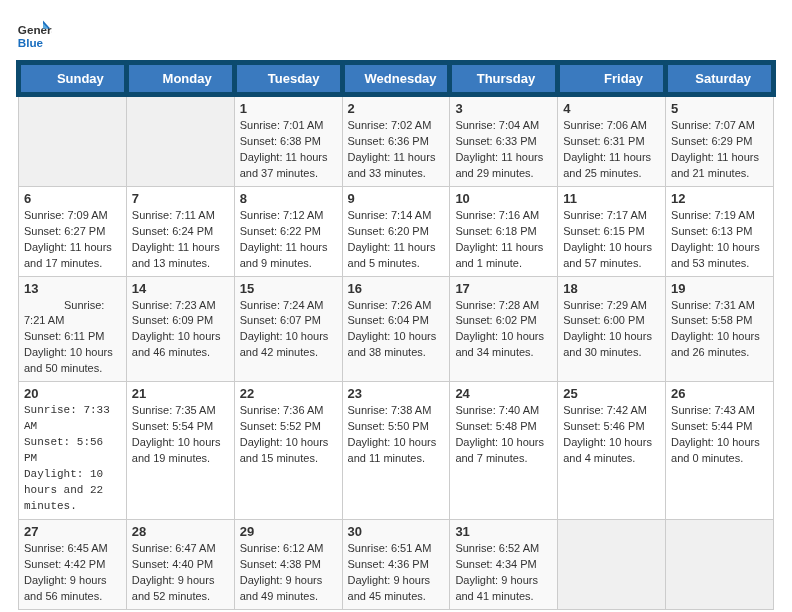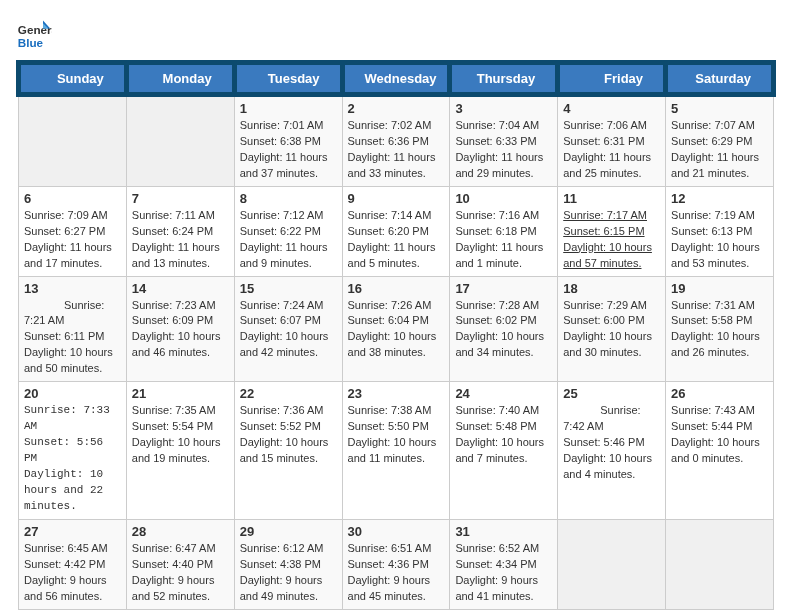--- a/index.html
+++ b/index.html
@@ -140,21 +140,21 @@
 Daylight: 11 hours and 13 minutes.</span></td>
         <td><span class="day-number">8</span><span class="cell-text" style="white-space: pre-line;">Sunrise: 7:12 AM
 Sunset: 6:22 PM
 Daylight: 11 hours and 9 minutes.</span></td>
         <td><span class="day-number">9</span><span class="cell-text" style="white-space: pre-line;">Sunrise: 7:14 AM
 Sunset: 6:20 PM
 Daylight: 11 hours and 5 minutes.</span></td>
         <td><span class="day-number">10</span><span class="cell-text" style="white-space: pre-line;">Sunrise: 7:16 AM
 Sunset: 6:18 PM
 Daylight: 11 hours and 1 minute.</span></td>
-        <td><span class="day-number">11</span><span class="cell-text" style="white-space: pre-line; text-decoration: underline;">Sunrise: 7:17 AM
+        <td><span class="day-number">11</span><span class="cell-text" style="white-space: pre-line;">Sunrise: 7:17 AM
 Sunset: 6:15 PM
 Daylight: 10 hours and 57 minutes.</span></td>
         <td><span class="day-number">12</span><span class="cell-text" style="white-space: pre-line;">Sunrise: 7:19 AM
 Sunset: 6:13 PM
 Daylight: 10 hours and 53 minutes.</span></td>
       </tr>
       <tr>
         <td><span class="day-number">13</span><span class="cell-text" style="white-space: pre-line; margin-left: 40px;">Sunrise: 7:21 AM
 Sunset: 6:11 PM
 Daylight: 10 hours and 50 minutes.</span></td>
@@ -186,21 +186,21 @@
 Daylight: 10 hours and 19 minutes.</span></td>
         <td><span class="day-number">22</span><span class="cell-text" style="white-space: pre-line;">Sunrise: 7:36 AM
 Sunset: 5:52 PM
 Daylight: 10 hours and 15 minutes.</span></td>
         <td><span class="day-number">23</span><span class="cell-text" style="white-space: pre-line;">Sunrise: 7:38 AM
 Sunset: 5:50 PM
 Daylight: 10 hours and 11 minutes.</span></td>
         <td><span class="day-number">24</span><span class="cell-text" style="white-space: pre-line;">Sunrise: 7:40 AM
 Sunset: 5:48 PM
 Daylight: 10 hours and 7 minutes.</span></td>
-        <td><span class="day-number">25</span><span class="cell-text" style="white-space: pre-line; margin-left: 37px;">Sunrise: 7:42 AM
+        <td><span class="day-number">25</span><span class="cell-text" style="white-space: pre-line;">Sunrise: 7:42 AM
 Sunset: 5:46 PM
 Daylight: 10 hours and 4 minutes.</span></td>
         <td><span class="day-number">26</span><span class="cell-text" style="white-space: pre-line;">Sunrise: 7:43 AM
 Sunset: 5:44 PM
 Daylight: 10 hours and 0 minutes.</span></td>
       </tr>
       <tr>
         <td><span class="day-number">27</span><span class="cell-text" style="white-space: pre-line;">Sunrise: 6:45 AM
 Sunset: 4:42 PM
 Daylight: 9 hours and 56 minutes.</span></td>

